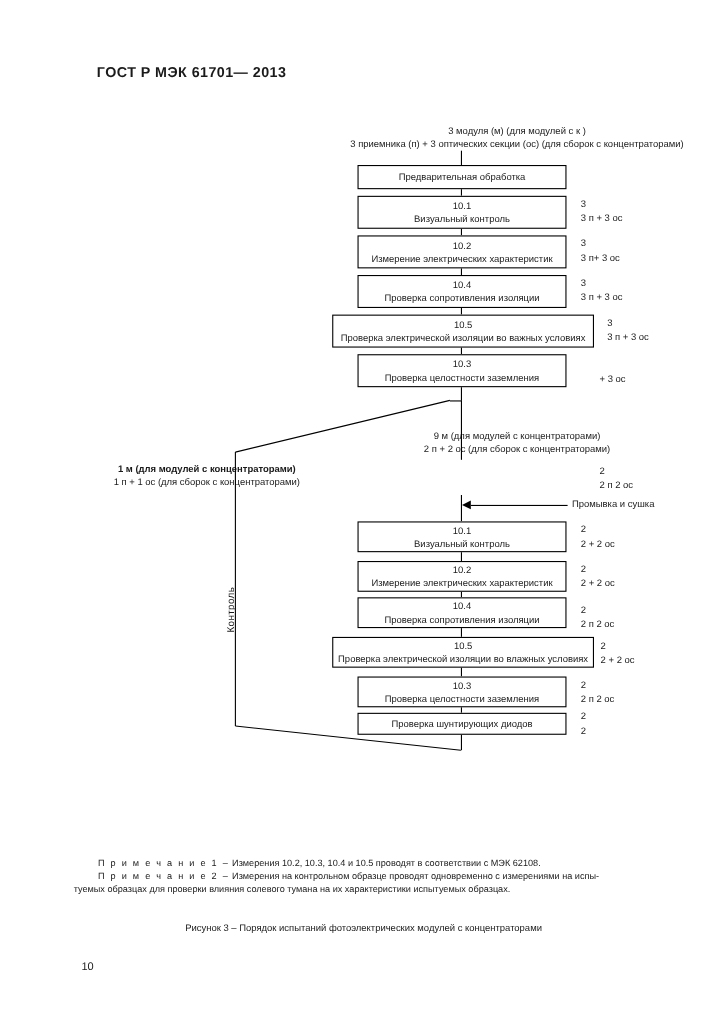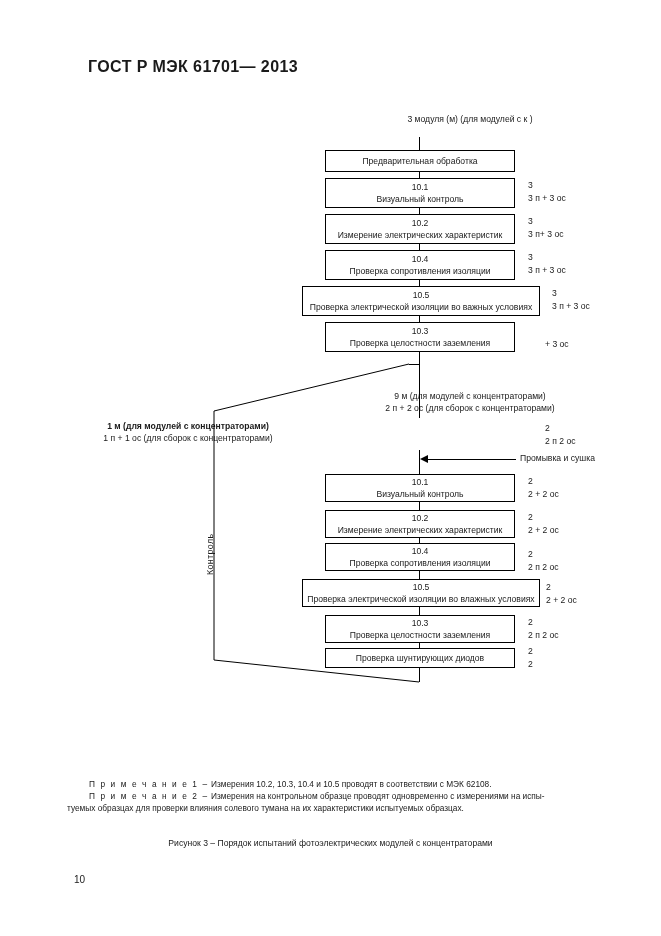--- a/index.html
+++ b/index.html
@@ -18,21 +18,21 @@
   .page {
     position: absolute;
     inset: 0;
   }
 
   
   .doc-header {
     position: absolute;
     left: 88px;
     top: 58px;
-    font-size: 16px;
+    font-size: 13px;
     font-weight: bold;
     letter-spacing: 0.4px;
     white-space: nowrap;
   }
 
   
   .abs {
     position: absolute;
     white-space: nowrap;
     font-size: 8.6px;
@@ -142,20 +142,21 @@
   }
 </style>
 </head>
 <body>
 
 <div class="page">
 
   <div class="doc-header">ГОСТ Р МЭК  61701— 2013</div>
 
   <div class="ctr" style="left:470px; top:113px;">3 модуля (м) (для модулей с к                        )</div>
+  <div class="ctr" style="left:470px; top:125px;">3 приемника (п) + 3 оптических секции (ос) (для сборок с концентраторами)</div>
 
   <div class="vline" style="left:419px; top:137px; height:13px;"></div>
 
   <div class="box" style="left:325px; top:150px; width:190px; height:22px;text-align:center;">
     <span class="ttl">Предварительная обработка</span>
   </div>
   <div class="vline" style="left:419px; top:172px; height:6px;"></div>
 
   <div class="box" style="left:325px; top:178px; width:190px; height:30px;">
     <span class="num">10.1</span>

